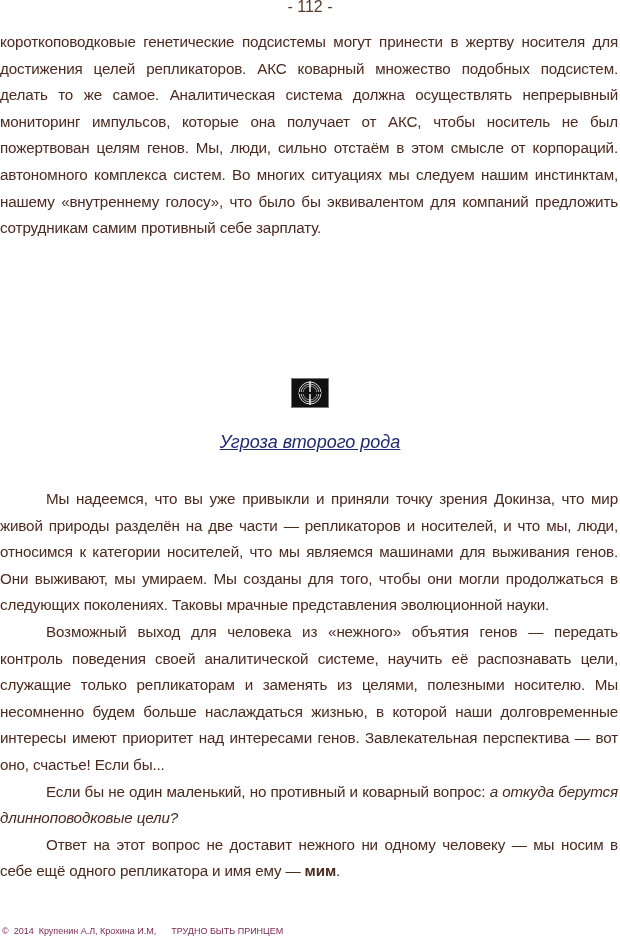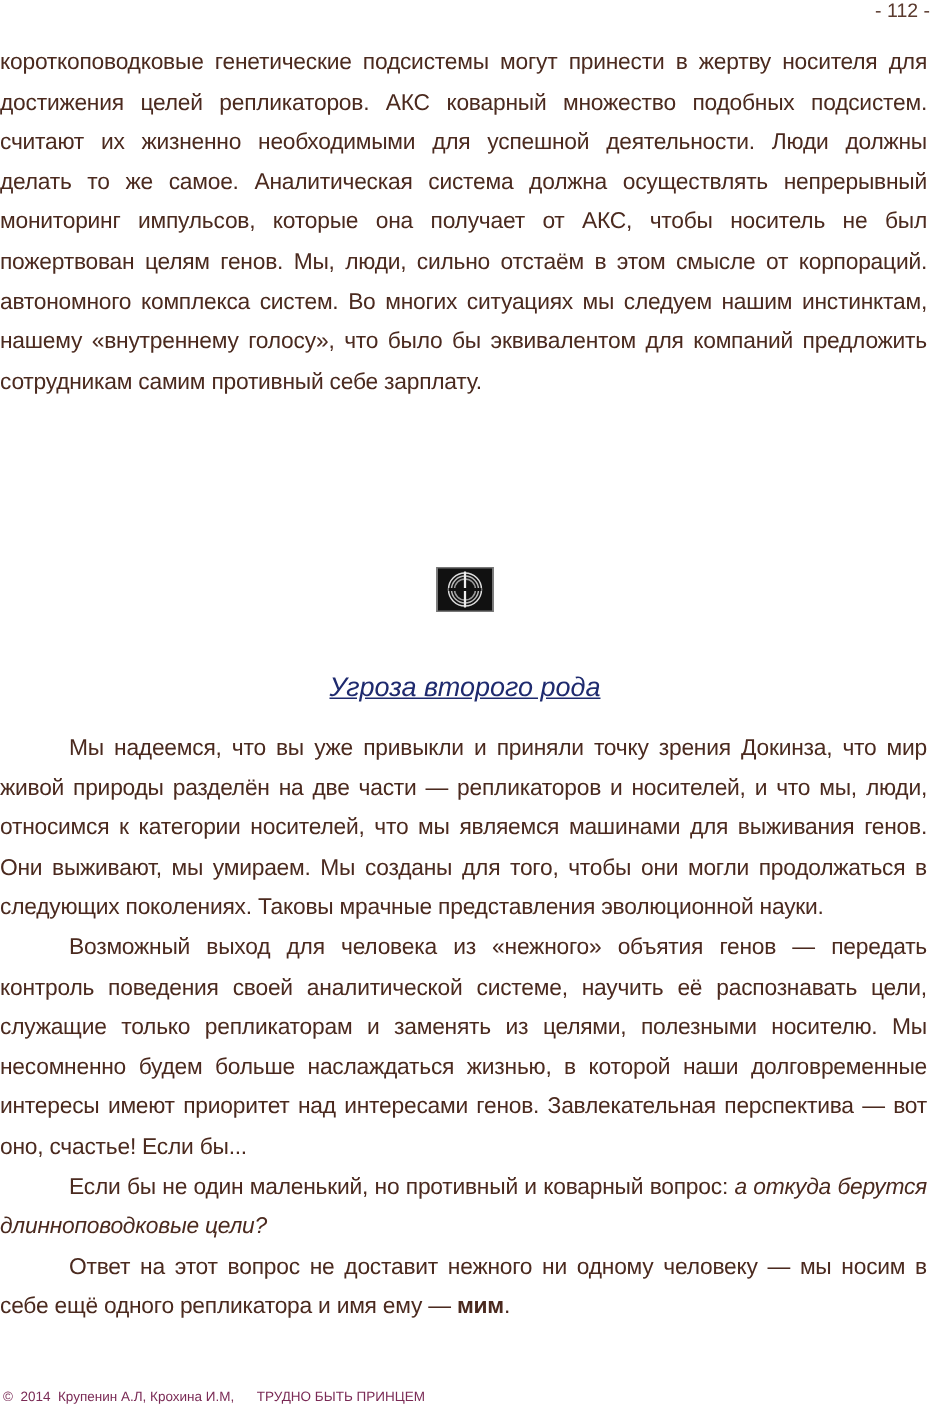--- a/index.html
+++ b/index.html
@@ -1,40 +1,39 @@
 <!DOCTYPE html>
 <html><head>
   <meta charset="utf-8">
   <style>
     html, body { margin:0; padding:0; background:#ffffff; }
     body { width:620px; height:941px; position:relative; overflow:hidden;
       font-family:"Liberation Sans", sans-serif; color:#4b2a1f; }
-    .page-num { position:absolute; top:0; left:0; width:620px; text-align:right;
-      font-size:13px; line-height:14px; color:#5a3a2e; }
+    .page-num { position:absolute; top:0; left:0; width:620px; text-align:center;
+      font-size:16px; line-height:14px; color:#5a3a2e; }
     .block { position:absolute; left:0; width:618px; font-size:15.2px; line-height:26.6px;
       text-align:justify; letter-spacing:-0.15px; }
     .block p { margin:0; }
     .indent { text-indent:46px; }
     .emblem { position:absolute; left:291px; top:378px; width:38px; height:30px;
       background:#111; border:1px solid #777; box-sizing:border-box; }
     .title { position:absolute; top:430px; left:0; width:620px; text-align:center;
-      font-size:18px; line-height:24px; font-style:italic; color:#1e2a6e; text-decoration:underline;margin-top:16px; }
+      font-size:18px; line-height:24px; font-style:italic; color:#1e2a6e; text-decoration:underline; }
     .footer { position:absolute; left:2px; top:925px; font-size:9px; line-height:12px; color:#7a2a55; white-space:pre; }
     i.em { font-style:italic; }
     b.em { font-weight:bold; }
   </style>
 </head>
 <body>
 
 <div class="page-num">- 112 -</div>
 
 <div class="block" style="top:29px;">
   <p style="text-align-last:justify">короткоповодковые генетические подсистемы могут принести в жертву носителя для</p>
   <p style="text-align-last:justify">достижения целей репликаторов. АКС коварный множество подобных подсистем.</p>
-  <p style="text-align-last:justify">считают их жизненно необходимыми для успешной деятельности. Люди должны</p>
   <p style="text-align-last:justify">делать то же самое. Аналитическая система должна осуществлять непрерывный</p>
   <p style="text-align-last:justify">мониторинг импульсов, которые она получает от АКС, чтобы носитель не был</p>
   <p style="text-align-last:justify">пожертвован целям генов. Мы, люди, сильно отстаём в этом смысле от корпораций.</p>
   <p style="text-align-last:justify">автономного комплекса систем. Во многих ситуациях мы следуем нашим инстинктам,</p>
   <p style="text-align-last:justify">нашему «внутреннему голосу», что было бы эквивалентом для компаний предложить</p>
   <p>сотрудникам самим противный себе зарплату.</p>
 </div>
 
 <div class="emblem">
   <svg width="36" height="28" viewBox="0 0 36 28">

